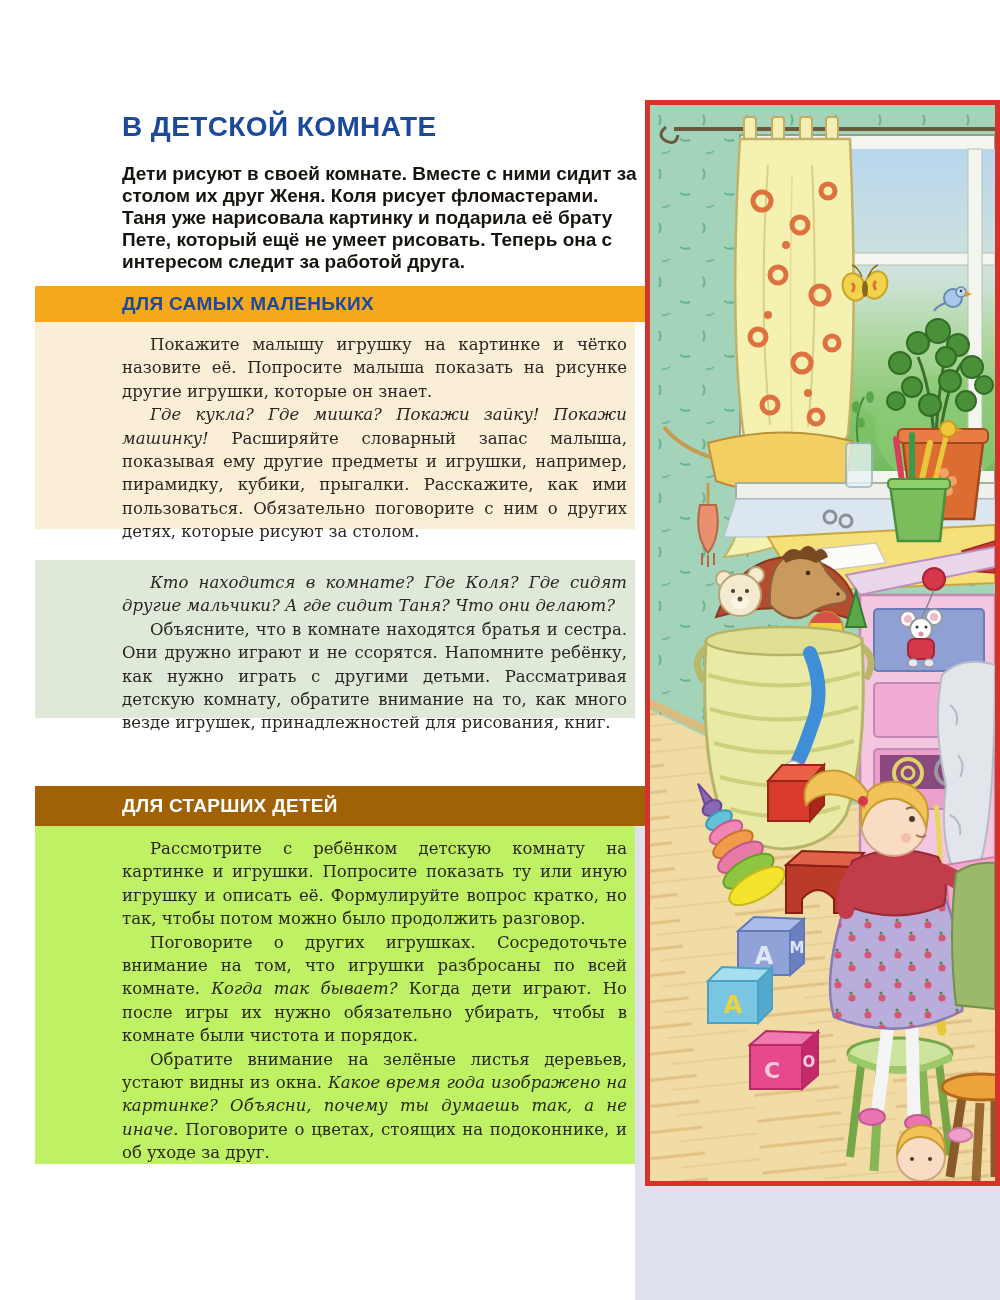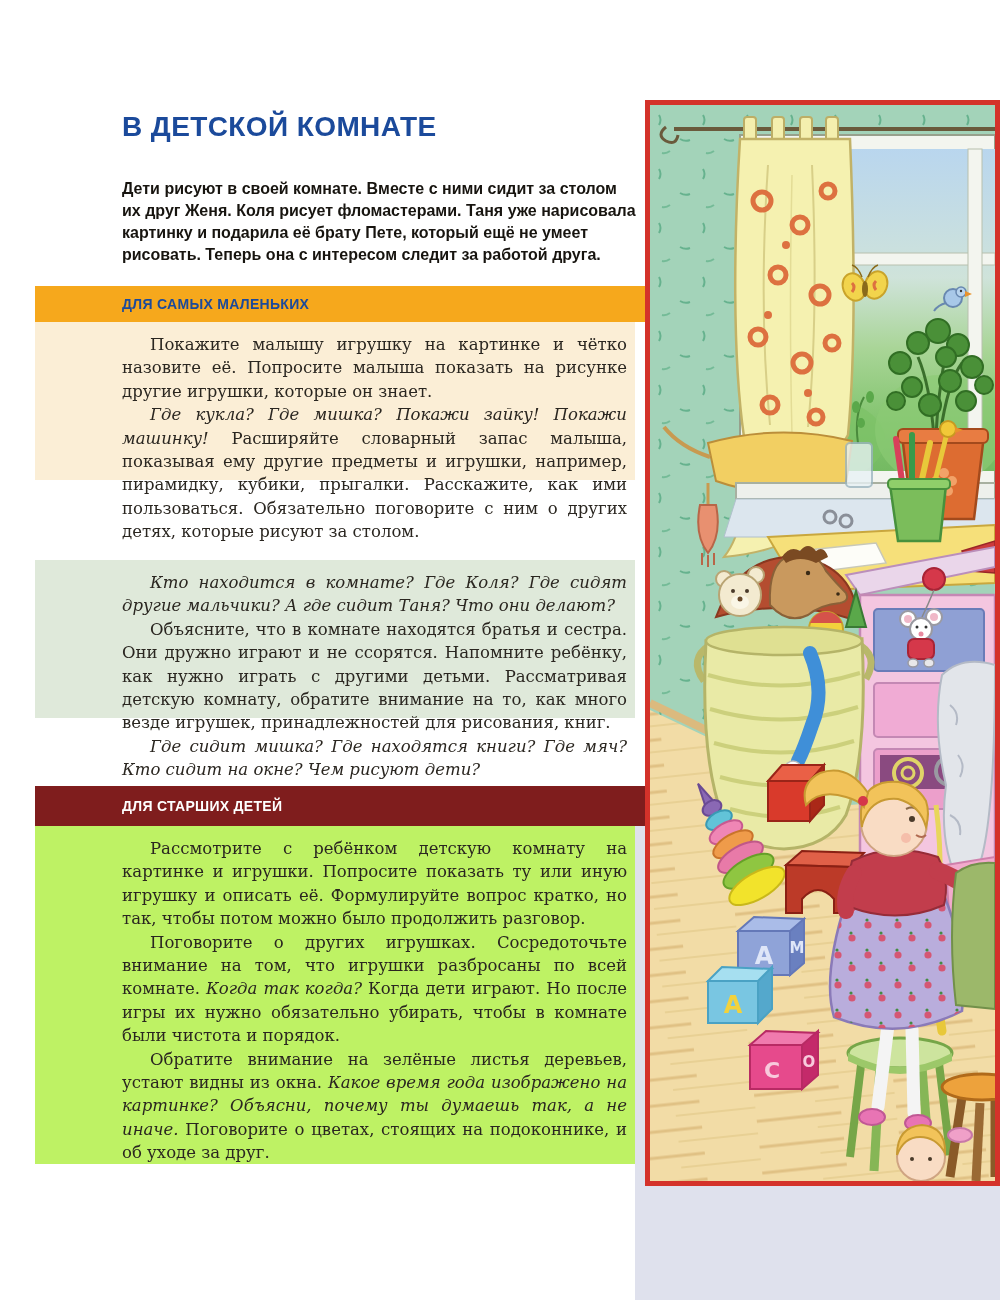--- a/index.html
+++ b/index.html
@@ -1,30 +1,30 @@
 <!DOCTYPE html>
 <html><head>
 <meta charset="utf-8">
 <style>
   html,body{margin:0;padding:0;background:#ffffff;}
   .page{position:relative;width:1000px;height:1300px;background:#ffffff;overflow:hidden;
         font-family:"Liberation Sans",sans-serif;padding-left:36px;}
   .title{position:absolute;left:122px;top:92px;font-size:28px;font-weight:bold;
          color:#1b4a9b;letter-spacing:.4px;}
-  .intro{position:absolute;left:122px;top:162px;width:518px;font-size:16px;line-height:22px;
+  .intro{position:absolute;left:122px;top:144px;width:518px;font-size:19px;line-height:22px;
          font-weight:bold;color:#17140f;}
   .band{position:absolute;left:35px;width:656px;box-sizing:border-box;padding-left:87px;
-        font-weight:bold;font-size:14px;display:flex;align-items:center;letter-spacing:.3px;}
+        font-weight:bold;font-size:19px;display:flex;align-items:center;letter-spacing:.3px;}
   .b1{top:286px;height:36px;background:#f6a81c;color:#1b4a9b;}
   .b2{top:524px;height:36px;background:#2ea13b;color:#f6eb0a;}
-  .b3{top:786px;height:40px;background:#7f1d1d;color:#ffffff;}
+  .b3{top:786px;height:40px;background:#a16207;color:#ffffff;}
   .sbody{position:absolute;left:35px;width:600px;box-sizing:border-box;padding:11px 8px 0 87px;
          font-family:"DejaVu Serif",serif;font-size:16.5px;line-height:23.4px;color:#2a2620;
          text-align:justify;}
-  .t1{top:322px;height:158px;background:#fbeed6;}
+  .t1{top:322px;height:207px;background:#fbeed6;}
   .t2{top:560px;height:158px;background:#dfe9da;}
   .t3{top:826px;height:338px;background:#bef264;}
   .ext{position:absolute;left:635px;top:826px;width:365px;height:474px;background:#dfe1ed;}
   .sbody p{margin:0;text-indent:28px;}
   .it{font-style:italic;}
   .illus{position:absolute;left:645px;top:100px;width:355px;height:1086px;box-sizing:border-box;
          border:5px solid #d4322a;background:#a3d3b9;z-index:2;}
   .illus svg{display:block;}
   .blockletter{font-family:"DejaVu Sans",sans-serif;font-weight:bold;}
 </style>
@@ -41,30 +41,29 @@
     <span>ДЛЯ САМЫХ МАЛЕНЬКИХ</span>
   </div>
   <div class="sbody t1">
     <p><span>Покажите малышу игрушку на картинке и чётко назовите её. Попросите малыша показать на рисунке другие игрушки, которые он знает.</span></p>
     <p><span class="it">Где кукла? Где мишка? Покажи зайку! Покажи машинку!</span><span> Расширяйте словарный запас малыша, показывая ему другие предметы и игрушки, например, пирамидку, кубики, прыгалки. Расскажите, как ими пользоваться. Обязательно поговорите с ним о других детях, которые рисуют за столом.</span></p>
   </div>
 
   <div class="sbody t2">
     <p><span class="it">Кто находится в комнате? Где Коля? Где сидят другие мальчики? А где сидит Таня? Что они делают?</span></p>
     <p><span>Объясните, что в комнате находятся братья и сестра. Они дружно играют и не ссорятся. Напомните ребёнку, как нужно играть с другими детьми. Рассматривая детскую комнату, обратите внимание на то, как много везде игрушек, принадлежностей для рисования, книг.</span></p>
-    <p><span class="it">Где сидит мишка? Где находятся книги? Где мяч? Кто сидит на окне? Чем рисуют дети?</span></p>
   </div>
 
   <div class="band b3">
     <span>ДЛЯ СТАРШИХ ДЕТЕЙ</span>
   </div>
   <div class="ext"></div>
   <div class="sbody t3">
     <p><span>Рассмотрите с ребёнком детскую комнату на картинке и игрушки. Попросите показать ту или иную игрушку и описать её. Формулируйте вопрос кратко, но так, чтобы потом можно было продолжить разговор.</span></p>
-    <p><span>Поговорите о других игрушках. Сосредоточьте внимание на том, что игрушки разбросаны по всей комнате. </span><span class="it">Когда так когда?</span><span> Когда дети играют. Но после игры их нужно обязательно убирать, чтобы в комнате были чистота и порядок.</span></p>
+    <p><span>Поговорите о других игрушках. Сосредоточьте внимание на том, что игрушки разбросаны по всей комнате. </span><span class="it">Когда так бывает?</span><span> Когда дети играют. Но после игры их нужно обязательно убирать, чтобы в комнате были чистота и порядок.</span></p>
     <p><span>Обратите внимание на зелёные листья деревьев, устают видны из окна. </span><span class="it">Какое время года изображено на картинке? Объясни, почему ты думаешь так, а не иначе.</span><span> Поговорите о цветах, стоящих на подоконнике, и об уходе за друг.</span></p>
   </div>
 
   <figure class="illus" style="margin:0">
     <svg viewBox="0 0 345 1076" width="345" height="1076">
       <defs>
         <linearGradient id="skyGrad" x1="0" y1="0" x2="0" y2="1">
           <stop offset="0" stop-color="#b9d6ee"></stop>
             <stop offset="0.4" stop-color="#cfe3da"></stop>
           <stop offset="0.62" stop-color="#a9d597"></stop>

